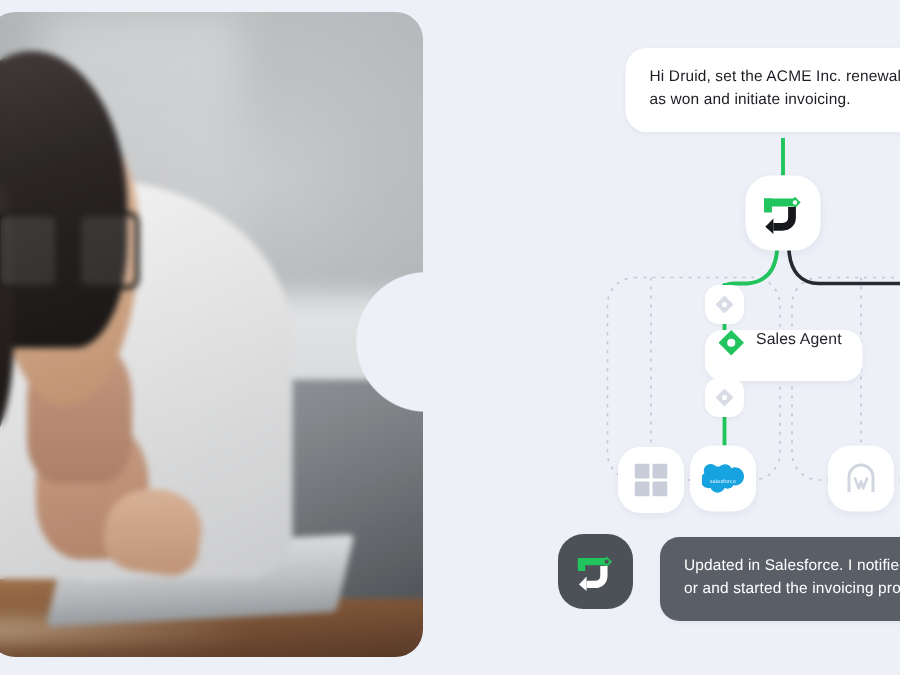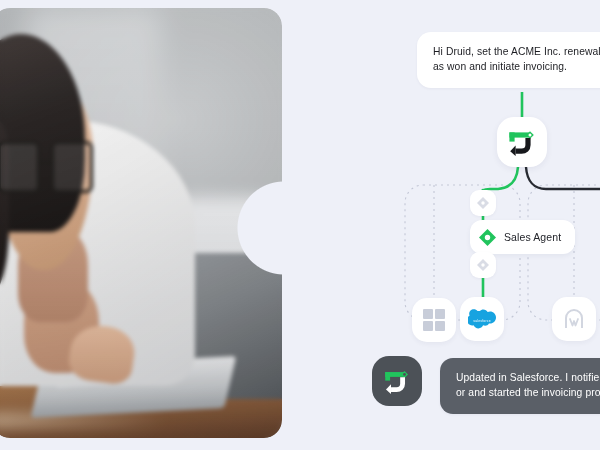--- a/index.html
+++ b/index.html
@@ -201,21 +201,21 @@
     border-radius: 17px;
     display: flex; align-items: center; justify-content: center;
   }
 
   .agent-pill {
     position: absolute;
     left: 170px; top: 220px;
     height: 34px;
     background: #ffffff;
     border-radius: 12px;
-    display: flex; align-items: center;
+    display: flex; 
     padding: 0 14px 0 9px;
     gap: 8px;
     box-shadow: 0 2px 5px rgba(40,45,80,.06);
   }
   .agent-pill .label {
     font-size: 10.5px; color: #23252b; letter-spacing: .1px; white-space: nowrap;
   }
 
   .dot-node {
     position: absolute;

